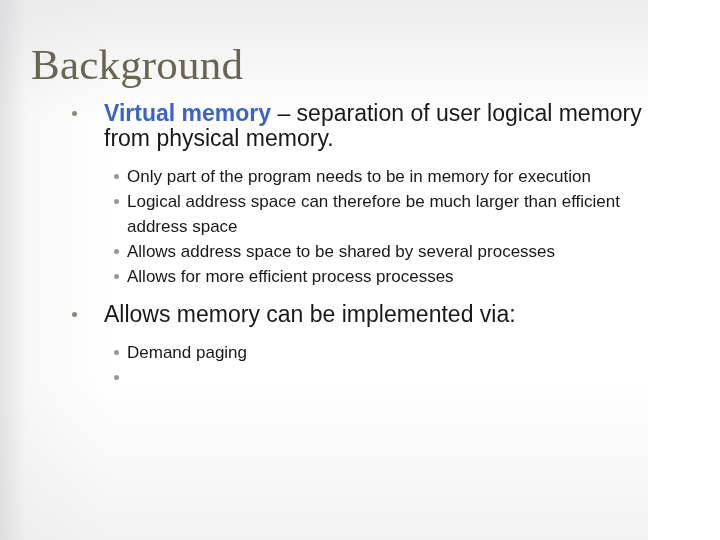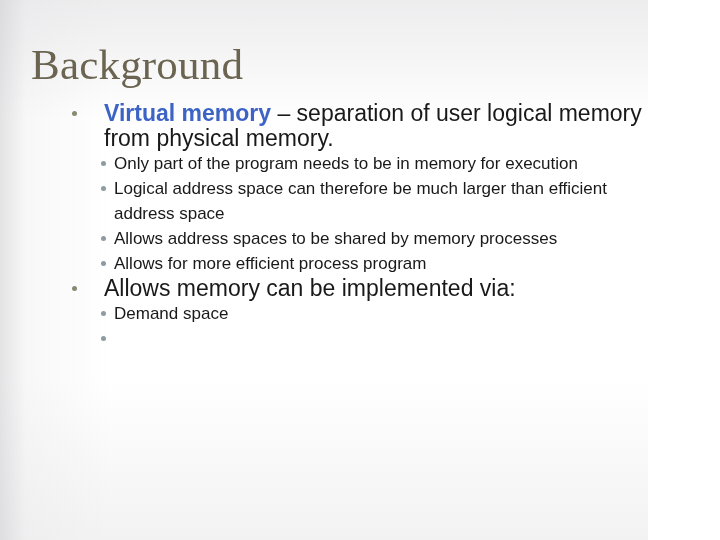--- a/index.html
+++ b/index.html
@@ -71,21 +71,21 @@
     width: 668px;
   }
 
   ul.lvl1 {
     list-style: none;
     margin: 0;
     padding: 0;
   }
   ul.lvl2 {
     list-style: none;
-    margin: 0;
+    margin: 13px;
     padding: 0;
   }
 
   li.item {
     position: relative;
     margin: 0;
     padding: 0;
   }
 
   
@@ -160,42 +160,42 @@
           </li>
           <li class="item l2">
             <div class="row">
               <span class="bullet"></span>
               <span>Logical address space can therefore be much larger than efficient address space</span>
             </div>
           </li>
           <li class="item l2">
             <div class="row">
               <span class="bullet"></span>
-              <span>Allows address spaces to be shared by memory processes</span>
-            </div>
-          </li>
-          <li class="item l2">
-            <div class="row">
-              <span class="bullet"></span>
-              <span>Allows for more efficient process program</span>
+              <span>Allows address space to be shared by several processes</span>
+            </div>
+          </li>
+          <li class="item l2">
+            <div class="row">
+              <span class="bullet"></span>
+              <span>Allows for more efficient process processes</span>
             </div>
           </li>
         </ul>
       </li>
 
       <li class="item l1">
         <div class="row">
           <span class="bullet"></span>
           <span>Allows memory can be implemented via:</span>
         </div>
         <ul class="lvl2">
           <li class="item l2">
             <div class="row">
               <span class="bullet"></span>
-              <span>Demand space</span>
+              <span>Demand paging</span>
             </div>
           </li>
           <li class="item l2">
             <div class="row">
               <span class="bullet"></span>
             </div>
           </li>
         </ul>
       </li>
 

